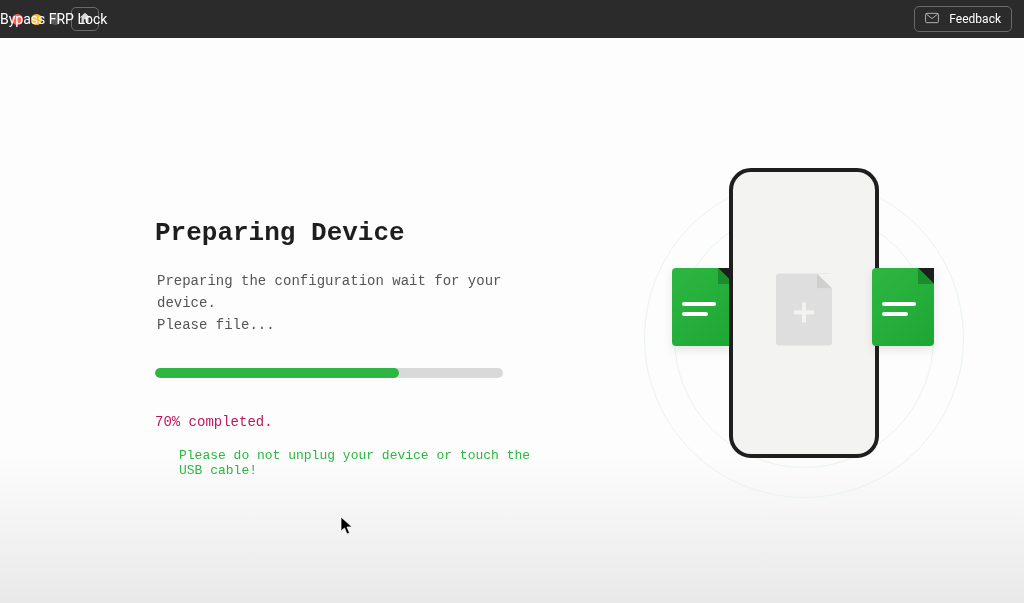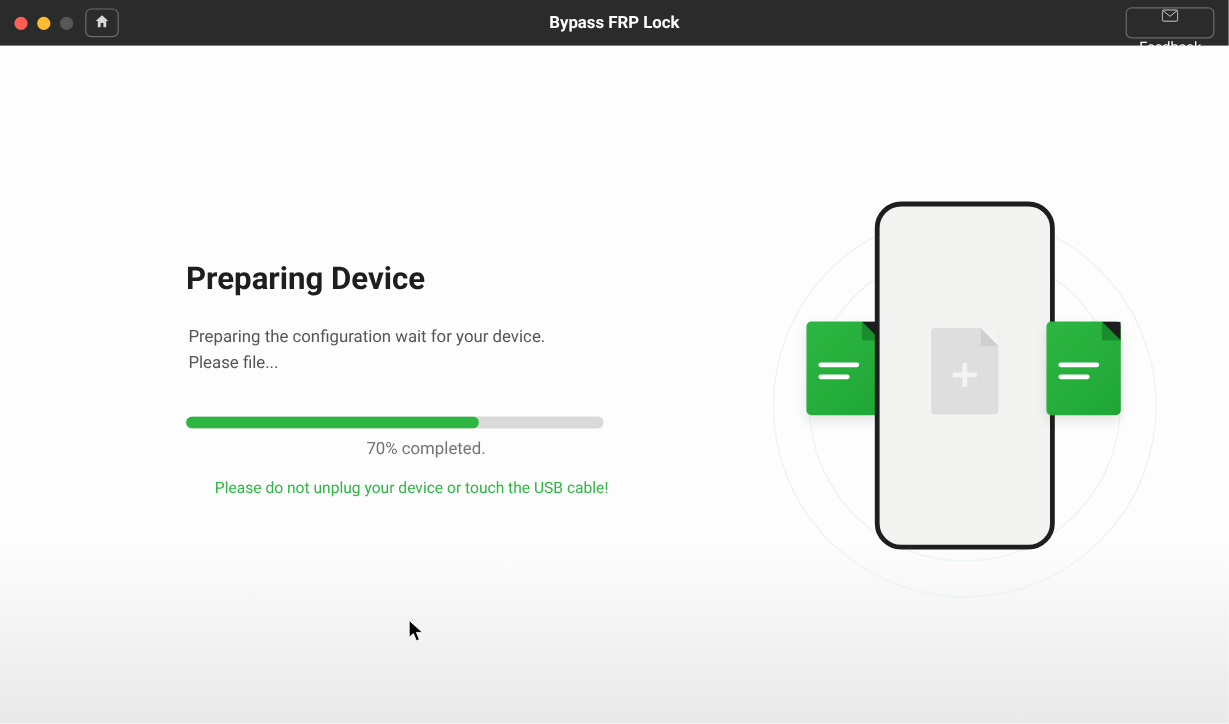--- a/index.html
+++ b/index.html
@@ -8,33 +8,33 @@
 
     
     .titlebar { height: 38px; background: #2b2b2b; display: flex; align-items: center; padding: 0 12px; position: relative; }
     .traffic { display: flex; gap: 8px; align-items: center; }
     .dot { width: 11px; height: 11px; border-radius: 50%; }
     .dot.red { background: #ff5f57; }
     .dot.yel { background: #febc2e; }
     .dot.grn { background: #575757; }
     .home-btn { margin-left: 10px; width: 28px; height: 24px; border: 1px solid #6a6a6a; border-radius: 5px; display: flex; align-items: center; justify-content: center; cursor: pointer; }
     .home-btn svg { width: 14px; height: 14px; fill: #d8d8d8; }
-    .title { position: absolute; left: 0; right: 0; text-align: center; color: #fff; font-size: 14px; font-weight: 700; pointer-events: none; }
-    .feedback-btn { margin-left: auto; height: 26px; padding: 0 10px; border: 1px solid #6a6a6a; border-radius: 5px; display: flex; align-items: center; gap: 10px; color: #ffffff; font-size: 12px; cursor: pointer; flex-direction: column; }
+    .title { position: absolute; left: 0; right: 0; color: #fff; font-size: 14px; font-weight: 400; pointer-events: none; }
+    .feedback-btn { margin-left: auto; height: 26px; padding: 0 10px; border: 1px solid #6a6a6a; border-radius: 5px; display: flex; align-items: center; gap: 10px; color: #ffffff; font-size: 12px; cursor: pointer; }
     .feedback-btn svg { width: 14px; height: 12px; fill: none; stroke: #cfcfcf; stroke-width: 1.4; }
 
     
     .main { flex: 1; display: flex; padding: 180px 60px 0 155px; position: relative; }
-    .left { width: 400px; display: flex; flex-direction: column; }
+    .left { width: 400px; display: flex; flex-direction: column; font-family: Liberation Mono, monospace; }
     .heading { font-size: 26px; font-weight: 700; color: #1e1e1e; line-height: 1.2; }
     .desc { margin-top: 22px; font-size: 14px; color: #555; line-height: 1.55; padding-left: 2px; }
 
     .progressbar { margin-top: 32px; width: 348px; height: 10px; background: #d9d9d9; border-radius: 5px; overflow: hidden; }
     .progressbar .fill { height: 100%; background: #2db742; border-radius: 5px; }
-    .pct { margin-top: 9px; font-size: 14px; color: #737373; text-align: center; }
+    .pct { margin-top: 36px; font-size: 14px; color: #be185d; }
     .warn { margin-top: 18px; font-size: 13px; color: #2db742; margin-left: 24px; }
 
     
     .illus { position: absolute; right: 70px; top: 130px; width: 300px; height: 340px; }
     .ring { position: absolute; border: 1px solid #e9f4ec; border-radius: 50%; }
     .ring.r1 { width: 320px; height: 320px; left: -10px; top: 10px; }
     .ring.r2 { width: 260px; height: 260px; left: 20px; top: 40px; }
     .phone { position: absolute; left: 75px; top: 0; width: 150px; height: 290px; border: 4px solid #1e1e1e; border-radius: 22px; background: #f3f4f2; }
     .phone .centerdoc { position: absolute; left: 50%; top: 50%; transform: translate(-50%,-55%); width: 56px; height: 72px; background: #dedede; border-radius: 3px; }
     .phone .centerdoc::before { content: ""; position: absolute; right: 0; top: 0; width: 15px; height: 15px; background: #f3f4f2; clip-path: polygon(0 0, 100% 100%, 100% 0); }

